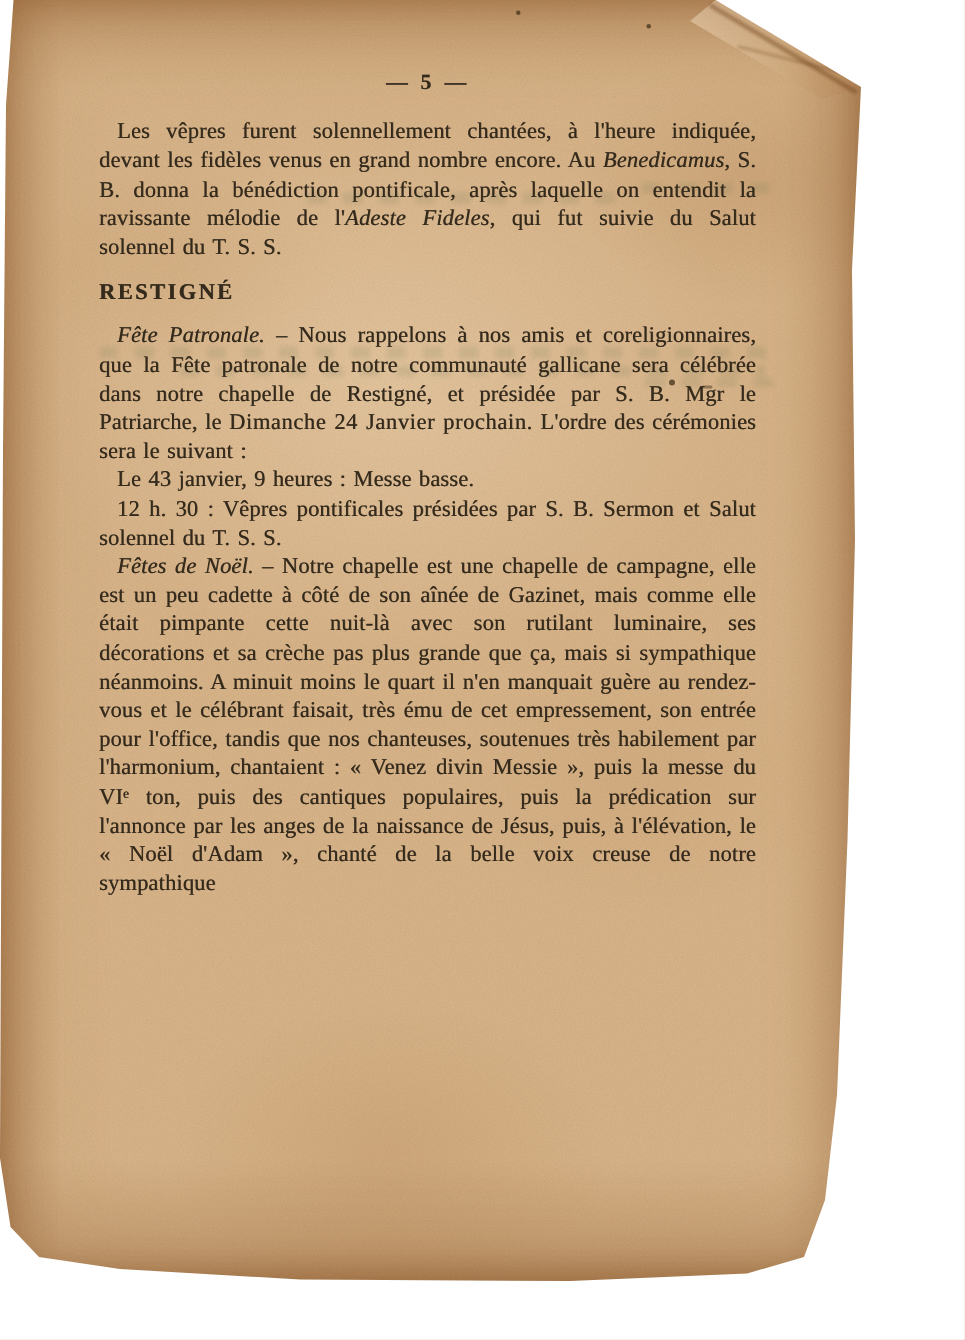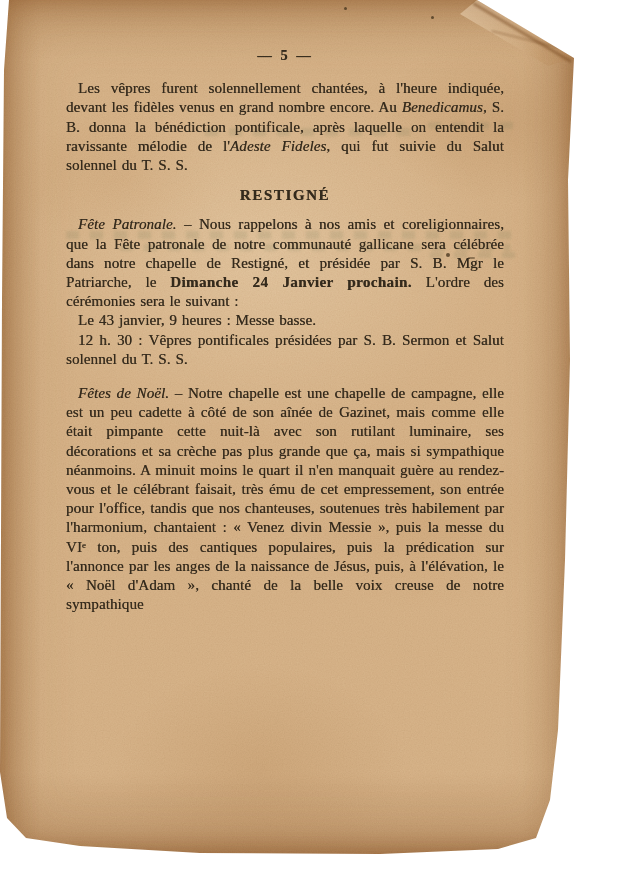--- a/index.html
+++ b/index.html
@@ -75,28 +75,28 @@
     word-spacing: 1px; letter-spacing: 0.1px;
     text-shadow: 0.3px 0 0 rgba(52,42,28,0.75);
   }
   .pagenum {
     text-align: center; letter-spacing: 2px;
     margin: 0 0 14px 0; font-weight: bold; font-size: 14.5px;
     text-shadow: 0.2px 0 0 rgba(52,42,28,0.6);
   }
   .para { margin: 0; text-indent: 12px; }
   .para.noindent { text-indent: 0; }
-  .para.gap { margin-top: 15px; }
+  .para.gap { }
   .heading {
-    font-size: 15px; font-weight: bold; text-align: center;
+    font-size: 15px; font-weight: bold; text-align: left;
     letter-spacing: 1.6px; margin: 11px 0 10px 0; text-indent: 0;
     font-family: "Liberation Serif", "DejaVu Serif", serif;
   }
   .it { font-style: italic; }
-  .bd { font-weight: bold; letter-spacing: 0.4px; }
+  .bd { font-weight: normal; letter-spacing: 0.4px; }
 </style>
 </head>
 <body>
 
 <div class="stage">
 
   <div class="sheet">
 
     <svg class="grain" width="580" height="858" aria-hidden="true">
       <filter id="paperNoise">

